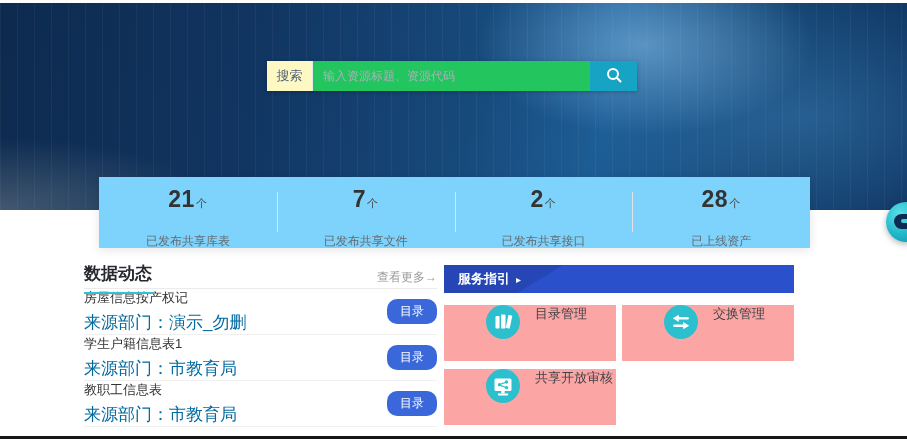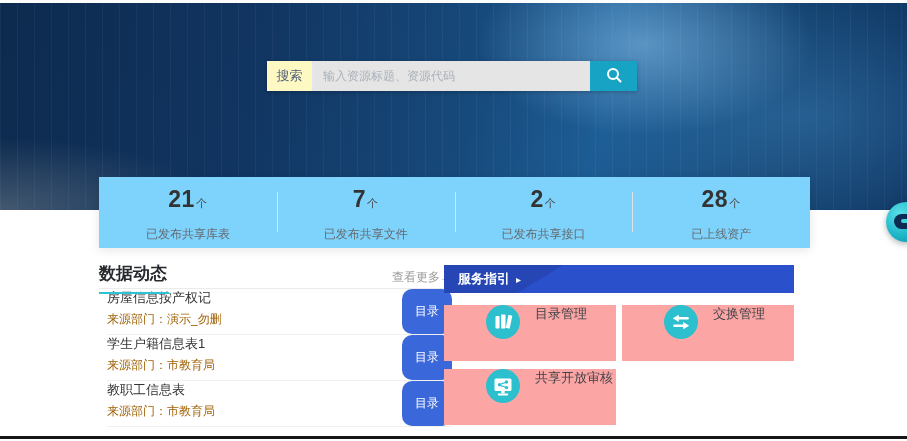--- a/index.html
+++ b/index.html
@@ -13,41 +13,41 @@
       repeating-linear-gradient(90deg, rgba(255,255,255,0.045) 0 1px, transparent 1px 17px),
       radial-gradient(ellipse 240px 130px at 71% 20%, rgba(150,205,245,0.50), transparent 70%),
       radial-gradient(ellipse 320px 170px at 89% 55%, rgba(70,145,205,0.38), transparent 70%),
       radial-gradient(ellipse 300px 100px at 0% 100%, rgba(120,132,142,0.50), transparent 72%),
       linear-gradient(100deg, #0d2a4e 0%, #113561 28%, #174a7c 52%, #1d5d95 66%, #14426f 86%, #0f3663 100%);
   }
 
   
   .search-wrap { position:absolute; left:267px; top:61px; width:370px; height:30px; display:flex; box-shadow:0 1px 4px rgba(0,0,0,0.25); }
   .search-label { width:46px; background:#fef9c3; color:#51607a; font-size:13px; line-height:30px; text-align:center; border-right:1px solid #e4e7eb; }
-  .search-input { flex:1; border:none; outline:none; padding:0 10px; font-size:12px; color:#333; background:#e5e5e5; }
+  .search-input { flex:1; border:none; outline:none; padding:0 10px; font-size:12px; color:#333; background:#22c55e; }
   .search-input::placeholder { color:#a9b1ba; }
   .search-btn { width:47px; background:#16a3c4; border:none; display:flex; align-items:center; justify-content:center; cursor:pointer; }
 
   
   .stats { position:absolute; left:99px; top:177px; width:711px; height:71px; background:#7dd3fc; box-shadow:0 2px 10px rgba(0,0,0,0.10); display:flex; z-index:5; }
   .stat { flex:1; text-align:center; padding-top:9px; position:relative; }
   .stat + .stat::before { content:""; position:absolute; left:0; top:15px; height:40px; width:1px; background:#e2e2e2; }
   .stat-num { font-size:23px; font-weight:bold; color:#333; letter-spacing:0.5px; }
   .stat-unit { font-size:11px; font-weight:normal; color:#444; margin-left:1px; }
-  .stat-label { font-size:12px; color:#666a70; margin-top:13px; }
-
-  
-  .section-left { position:absolute; left:99px; top:262px; width:353px; }
+  .stat-label { font-size:12px; color:#666a70; margin-top:20px; }
+
+  
+  .section-left { position:absolute; left:84px; top:262px; width:353px; }
   .feed-header { position:relative; height:27px; border-bottom:1px solid #ebebeb; }
   .feed-title { display:inline-block; font-size:17px; font-weight:bold; color:#26292e; position:relative; padding-bottom:8px; }
   .feed-title::after { content:""; position:absolute; left:0; bottom:-1px; width:70px; height:2px; background:#2dc2d4; }
   .feed-more { position:absolute; right:0; top:7px; font-size:12px; color:#999; text-decoration:none; cursor:pointer; }
-  .feed-item { display:flex; justify-content:space-between; height:46px; border-bottom:1px solid #f0f0f0;margin-left:8px; }
+  .feed-item { display:flex; align-items:center; justify-content:space-between; height:46px; border-bottom:1px solid #f0f0f0; }
   .feed-text .t { font-size:13px; color:#333; margin-bottom:4px; }
-  .feed-text .s { font-size:12px; color:#a16207; }
+  .feed-text .s { font-size:17px; color:#0369a1; }
   .tag-btn { background:#3a67da; color:#fff; font-size:12px; border:none; border-radius:10px; padding:4px 13px; cursor:pointer; }
 
   
   .section-right { position:absolute; left:444px; top:265px; width:350px; }
   .guide-header { position:relative; height:28px; background:#2b50cb; color:#fff; display:flex; align-items:center; padding-left:14px; font-size:13px; font-weight:bold; overflow:hidden; }
   .guide-header::before { content:""; position:absolute; inset:0; background:rgba(8,16,60,0.16); clip-path:polygon(0 0, 34% 0, 21% 100%, 0 100%); }
   .guide-header span { position:relative; z-index:1; }
   .guide-arrow { font-size:10px; margin-left:6px; }
   .guide-grid { margin-top:12px; display:grid; grid-template-columns:172px 172px; gap:8px 6px; }
   .guide-card { height:56px; background:#fca5a5; display:flex; align-items:flex-start; padding-left:42px; cursor:pointer; }

